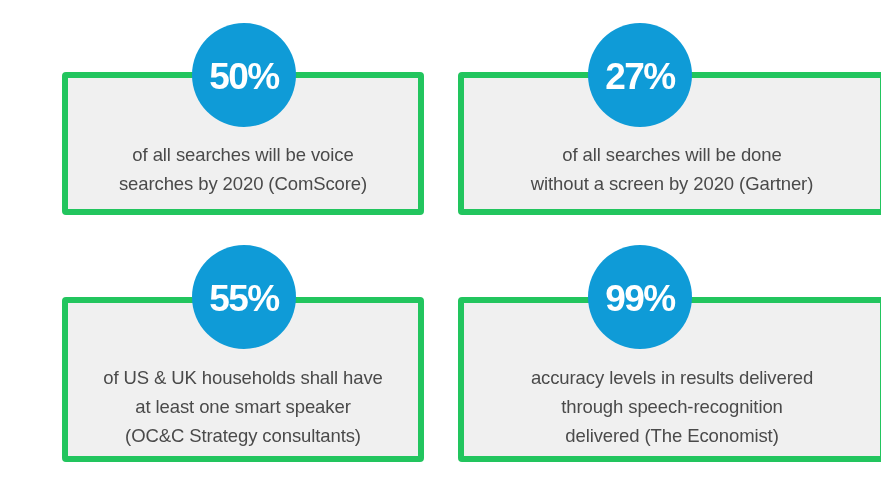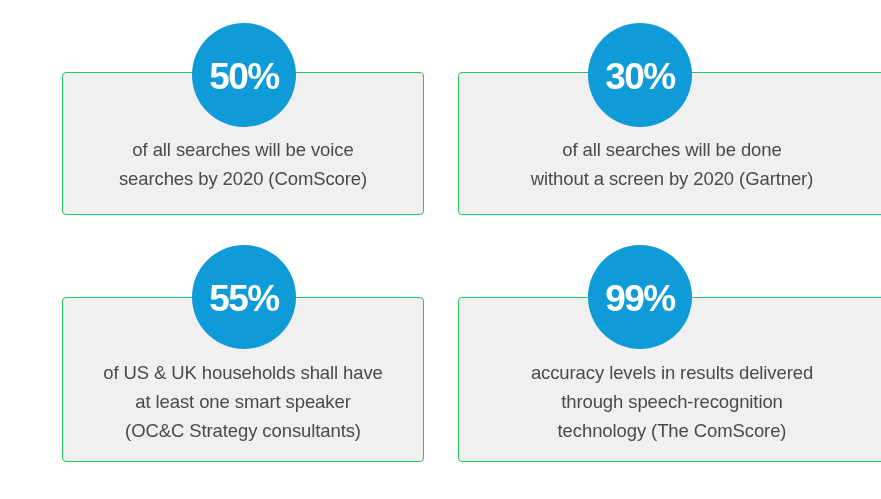--- a/index.html
+++ b/index.html
@@ -19,21 +19,21 @@
     position: relative;
     width: 881px;
     height: 499px;
     background: #ffffff;
   }
 
   .stat-card {
     position: absolute;
     box-sizing: border-box;
     background: #f0f0f0;
-    border: 1px solid #22c55e;
+    border: 6px solid #22c55e;
     border-radius: 4px;
   }
 
   
   .col-left  { left: 62px;  width: 362px; }
   .col-right { left: 458px; width: 428px; }
   .row-top    { top: 72px;  height: 143px; }
   .row-bottom { top: 297px; height: 165px; }
 
   .stat-caption {
@@ -88,34 +88,34 @@
   </div>
   <div class="stat-badge badge-left badge-top">
     <span class="stat-value">50%</span>
   </div>
 
   <div class="stat-card col-right row-top">
     <div class="stat-caption">of all searches will be done
 without a screen by 2020 (Gartner)</div>
   </div>
   <div class="stat-badge badge-right badge-top">
-    <span class="stat-value">30%</span>
+    <span class="stat-value">27%</span>
   </div>
 
   <div class="stat-card col-left row-bottom">
     <div class="stat-caption">of US &amp; UK households shall have
 at least one smart speaker
 (OC&amp;C Strategy consultants)</div>
   </div>
   <div class="stat-badge badge-left badge-bottom">
     <span class="stat-value">55%</span>
   </div>
 
   <div class="stat-card col-right row-bottom">
     <div class="stat-caption">accuracy levels in results delivered
 through speech-recognition
-technology (The ComScore)</div>
+delivered (The Economist)</div>
   </div>
   <div class="stat-badge badge-right badge-bottom">
     <span class="stat-value">99%</span>
   </div>
 
 </div>
 
 </body></html>

